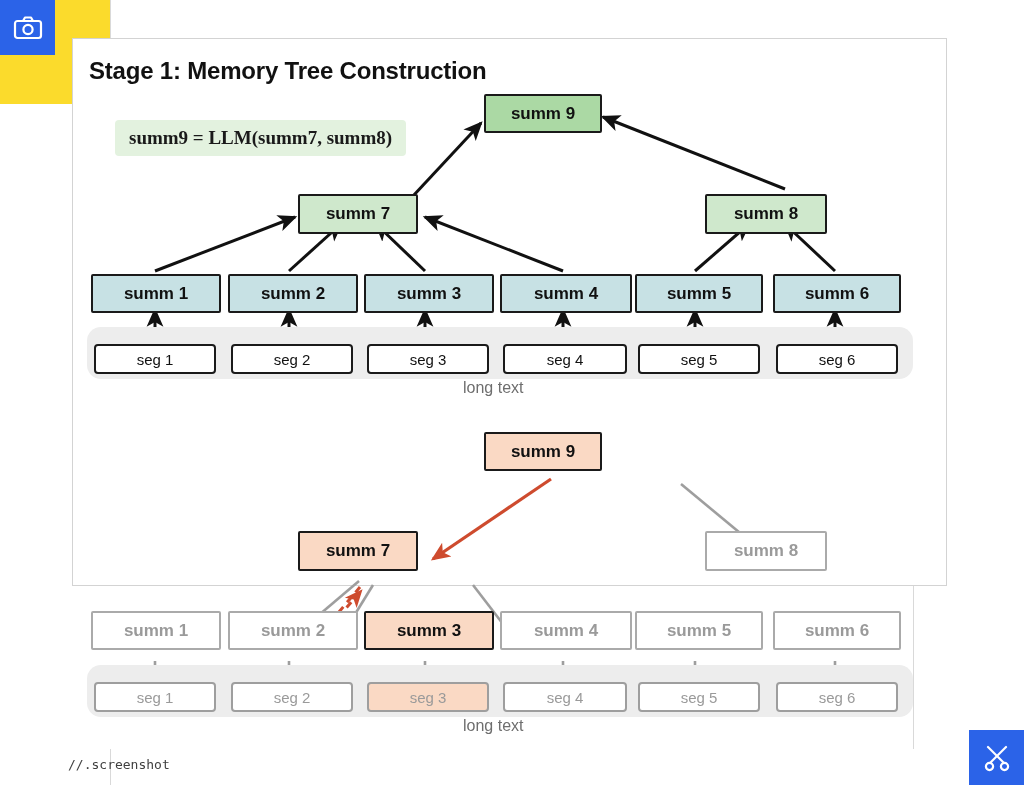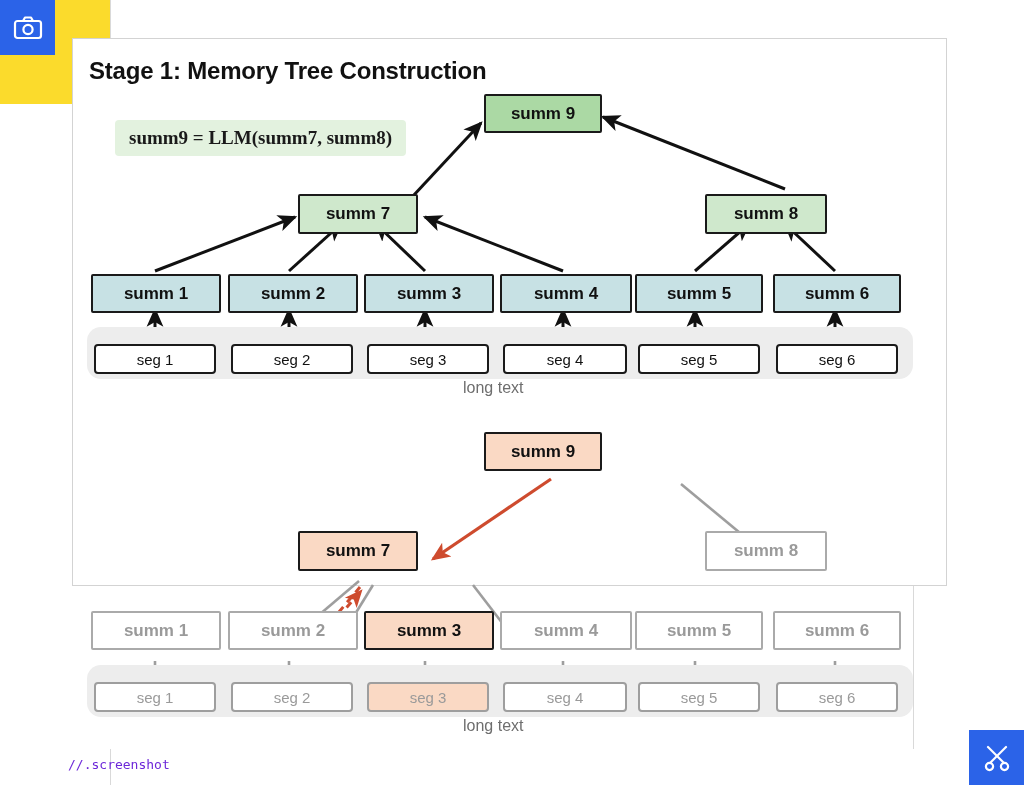--- a/index.html
+++ b/index.html
@@ -36,21 +36,21 @@
 
   
   .panel{
     position:absolute;left:72px;top:38px;width:875px;height:548px;
     background:#ffffff;border:1px solid #d3d3d3;box-sizing:border-box;
   }
 
   .caption{
     position:absolute;left:68px;top:757px;
     font-family:"DejaVu Sans Mono", monospace;
-    font-size:13px;color:#6d28d9;letter-spacing:0px;
+    font-size:13px;color:#404040;letter-spacing:0px;
   }
 
   
   .fig{position:absolute;left:0;top:0;width:875px;height:712px;}
 
   .stage-title{
     position:absolute;font-size:24px;font-weight:bold;color:#111111;
     letter-spacing:-0.2px;white-space:nowrap;
   }
   #stage1-title{left:16px;top:18px;}

